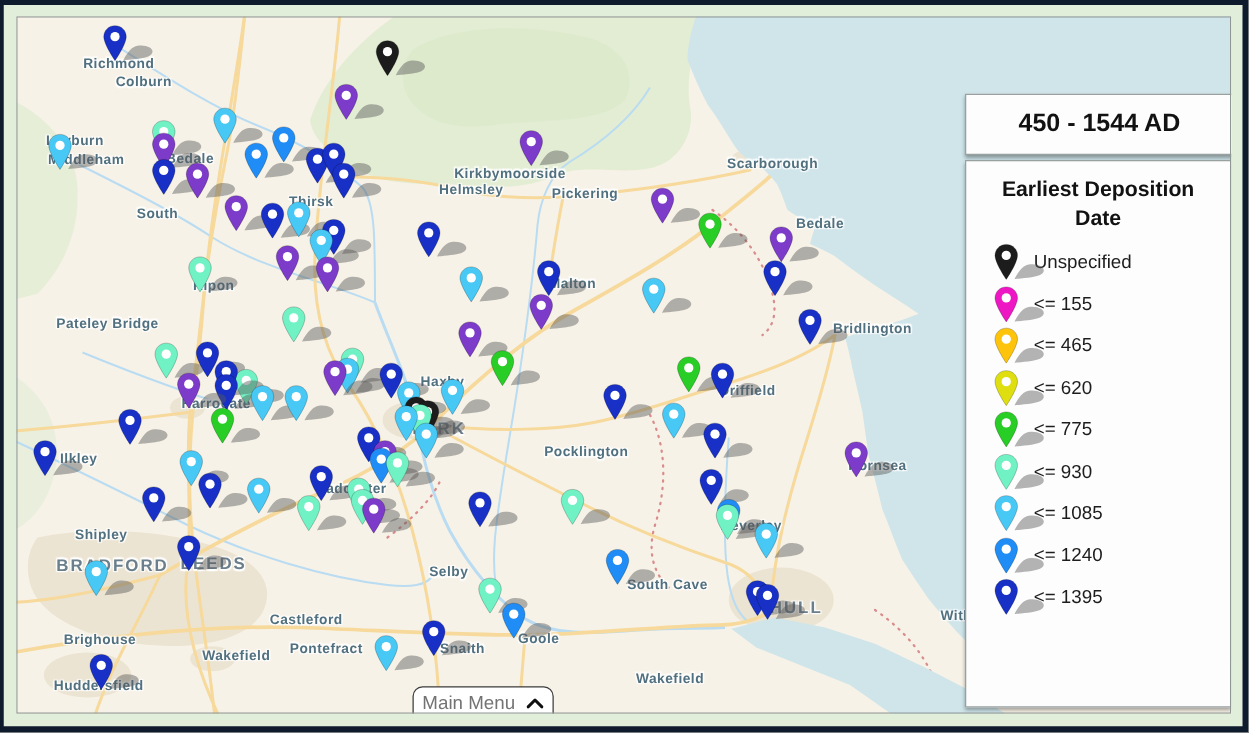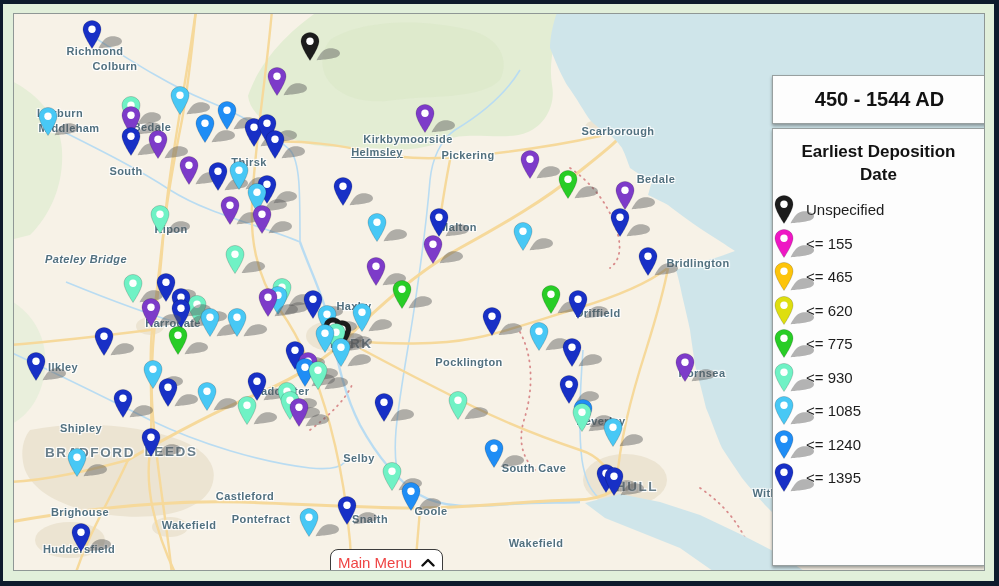--- a/index.html
+++ b/index.html
@@ -26,27 +26,27 @@
   
   .datebox{position:absolute;left:772px;top:75px;width:213px;height:47px;z-index:40;
     background:#fdfdfd;border:1px solid #98a0a0;box-shadow:0 2px 3px rgba(0,0,0,.35);
     display:flex;align-items:center;justify-content:center;
     font-size:20px;font-weight:bold;color:#121212;}
   .legendbox{position:absolute;left:772px;top:128px;width:213px;height:438px;z-index:40;
     background:#fdfdfd;border:1px solid #98a0a0;box-shadow:0 2px 3px rgba(0,0,0,.35);
     box-sizing:border-box;padding:10px 0 0 0;}
   .legend-title{font-size:17px;font-weight:bold;color:#121212;text-align:center;
     line-height:1.35;padding:2px 26px 6px 26px;}
-  .legend-row{display:flex;align-items:center;height:33.5px;}
+  .legend-row{display:flex;align-items:center;height:33.5px;padding-left:21px;}
   .legend-row .lbl{font-size:15px;color:#1d1d1d;margin-left:11px;}
   
   .mainmenu{position:absolute;left:330px;top:549px;width:113px;height:30px;z-index:20;
     background:#fff;border:1.5px solid #3c3c3c;border-radius:8px 8px 0 0;
     display:flex;align-items:flex-start;justify-content:center;gap:9px;padding-top:4px;
-    box-sizing:border-box;font-size:15px;color:#ef4444;cursor:pointer;}
+    box-sizing:border-box;font-size:15px;color:#737373;cursor:pointer;}
   .mainmenu .chev{margin-top:4px;}
   
   .frame-light{position:absolute;left:3px;top:4px;right:5px;bottom:5px;z-index:59;
     border-style:solid;border-color:#e1efda;border-width:9px 9px 10px 10px;
     box-shadow:inset 0 0 0 1px #8f9795;pointer-events:none;}
   .frame-dark{position:absolute;inset:0;z-index:60;border-style:solid;border-color:#0e1b2c;
     border-width:4px 5px 5px 3px;pointer-events:none;}
 </style>
 </head>
 <body>
@@ -115,27 +115,27 @@
 
   <div class="labels">
       <span class="maplabel" style="left: 75px; top: 51px;">Richmond</span>
       <span class="maplabel" style="left: 95px; top: 66px;">Colburn</span>
       <span class="maplabel" style="left: 40px; top: 113px;">Leyburn</span>
       <span class="maplabel" style="left: 49px; top: 128px;">Middleham</span>
       <span class="maplabel" style="left: 132px; top: 127px;">Bedale</span>
       <span class="maplabel" style="left: 106px; top: 171px;">South</span>
       <span class="maplabel" style="left: 229px; top: 162px;">Thirsk</span>
       <span class="maplabel" style="left: 388px; top: 139px;">Kirkbymoorside</span>
-      <span class="maplabel" style="left: 357px; top: 152px; text-decoration: underline;">Helmsley</span>
+      <span class="maplabel" style="left: 357px; top: 152px;">Helmsley</span>
       <span class="maplabel" style="left: 448px; top: 155px;">Pickering</span>
       <span class="maplabel" style="left: 590px; top: 131px; padding-left: 16px;">Scarborough</span>
       <span class="maplabel" style="left: 636px; top: 179px;">Bedale</span>
       <span class="maplabel" style="left: 438px; top: 227px;">Malton</span>
       <span class="maplabel" style="left: 151px; top: 229px;">Ripon</span>
-      <span class="maplabel" style="left: 66px; top: 259px; font-style: italic;">Pateley Bridge</span>
+      <span class="maplabel" style="left: 66px; top: 259px;">Pateley Bridge</span>
       <span class="maplabel" style="left: 678px; top: 263px;">Bridlington</span>
       <span class="maplabel" style="left: 153px; top: 323px;">Harrogate</span>
       <span class="maplabel" style="left: 334px; top: 306px;">Haxby</span>
       <span class="maplabel" style="left: 578px; top: 313px;">Driffield</span>
       <span class="maplabel" style="left: 449px; top: 362px;">Pocklington</span>
       <span class="maplabel" style="left: 682px; top: 373px;">Hornsea</span>
       <span class="maplabel" style="left: 43px; top: 367px;">Ilkley</span>
       <span class="maplabel" style="left: 262px; top: 391px;">Tadcaster</span>
       <span class="maplabel" style="left: 581px; top: 421px;">Beverley</span>
       <span class="maplabel" style="left: 61px; top: 428px;">Shipley</span>

